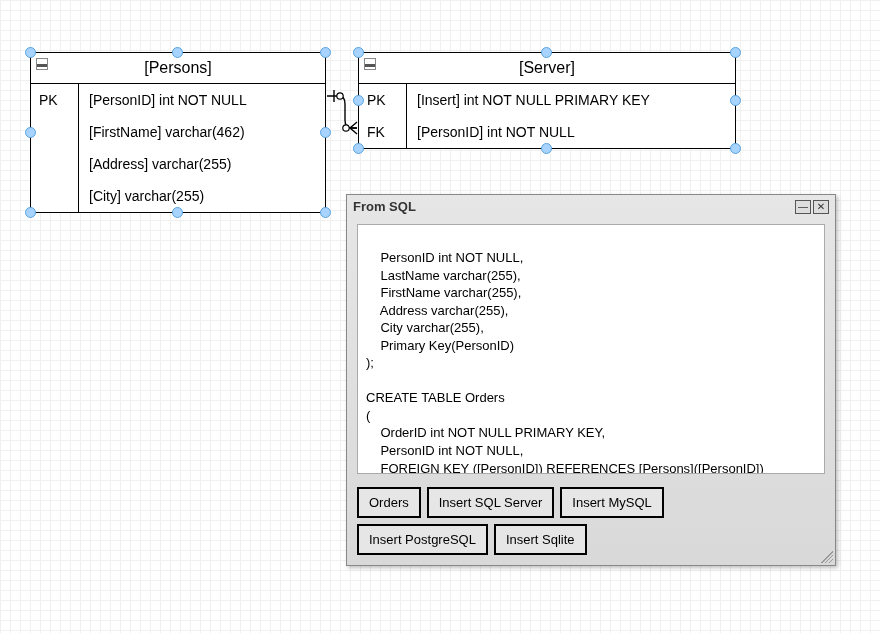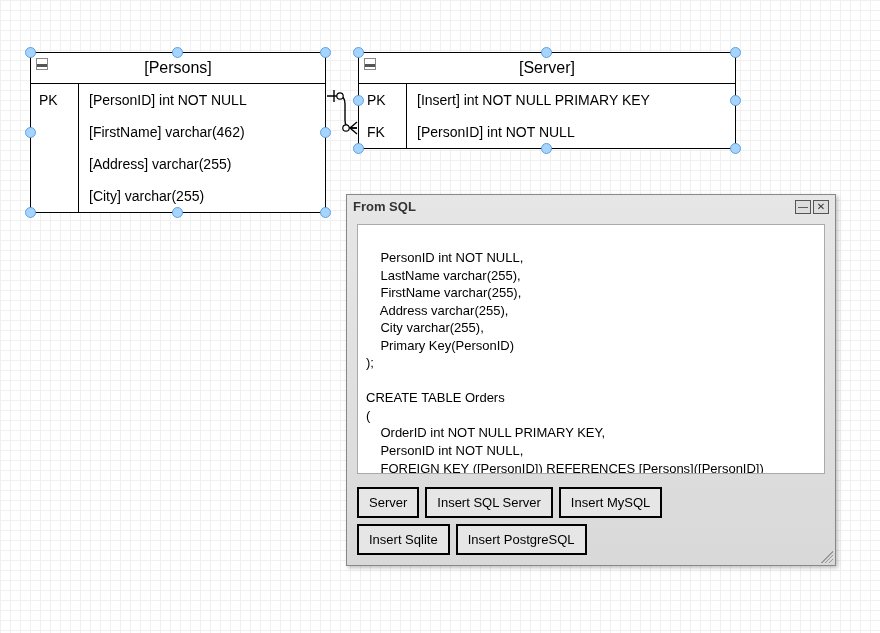--- a/index.html
+++ b/index.html
@@ -215,25 +215,25 @@
     Primary Key(PersonID)
 );
 
 CREATE TABLE Orders
 (
     OrderID int NOT NULL PRIMARY KEY,
     PersonID int NOT NULL,
     FOREIGN KEY ([PersonID]) REFERENCES [Persons]([PersonID])
 );</textarea>
       <div class="btn-row">
-        <div class="btn">Server</div>
+        <div class="btn">Orders</div>
         <div class="btn">Insert SQL Server</div>
         <div class="btn">Insert MySQL</div>
       </div>
       <div class="btn-row" style="margin-top:6px">
+        <div class="btn">Insert PostgreSQL</div>
         <div class="btn">Insert Sqlite</div>
-        <div class="btn">Insert PostgreSQL</div>
       </div>
     </div>
     <div class="resize-grip"></div>
   </div>
 
 </div>
 
 </body></html>

